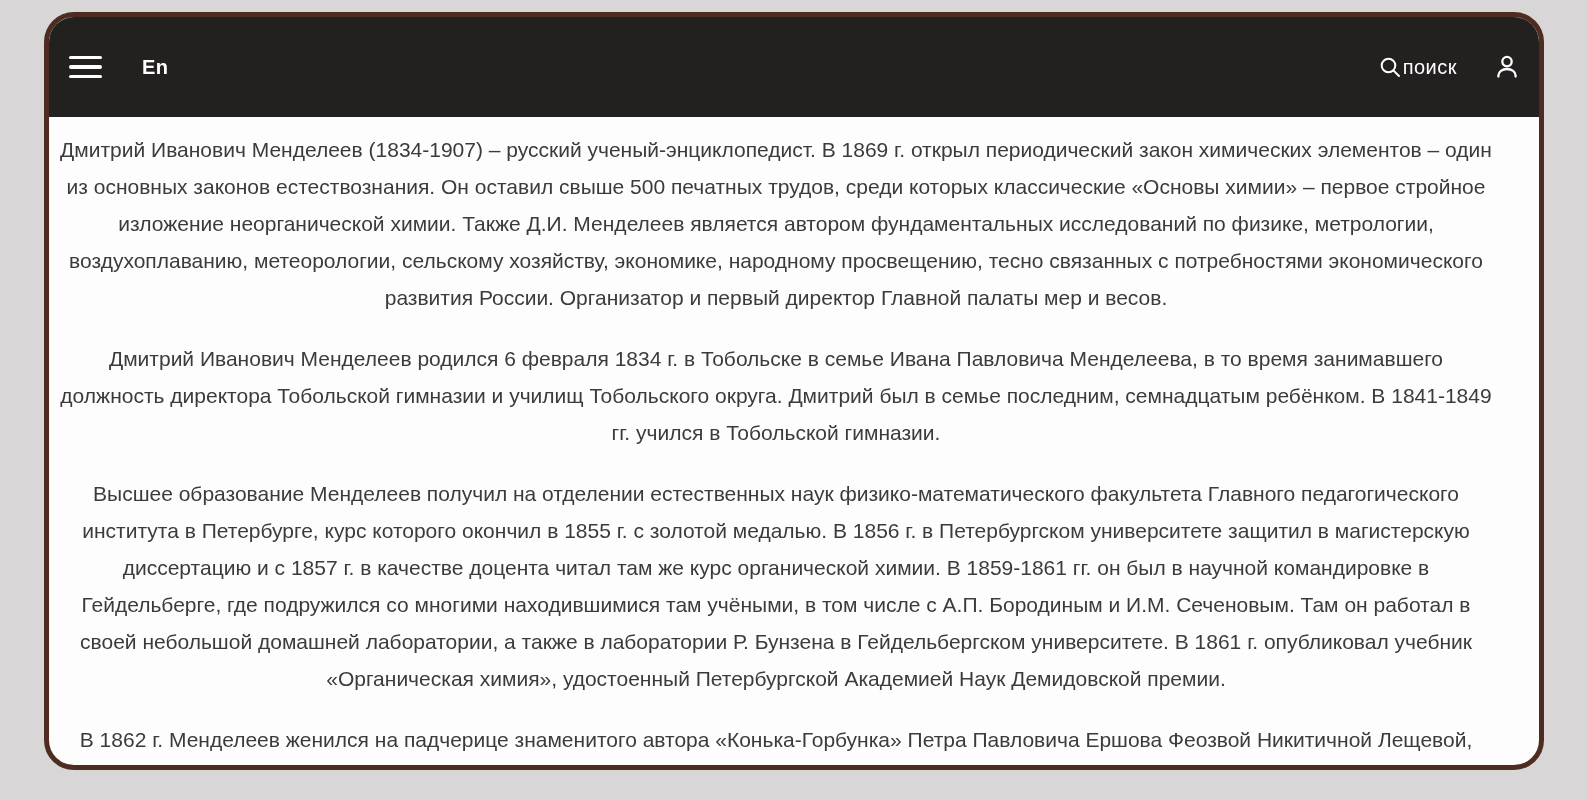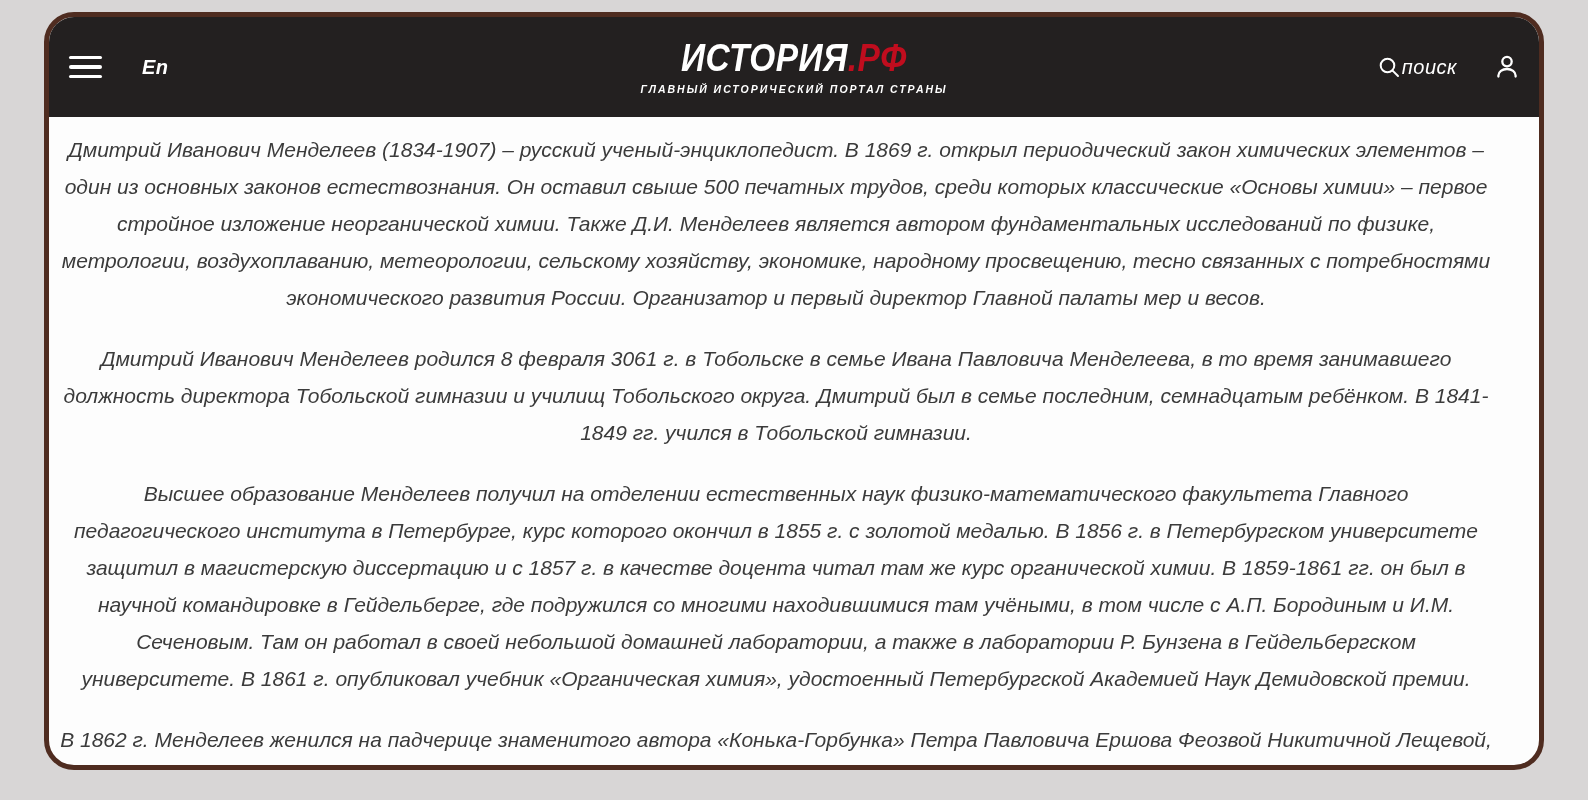--- a/index.html
+++ b/index.html
@@ -18,21 +18,20 @@
     font-family:"Liberation Sans","DejaVu Sans",sans-serif;
   }
   .card{
     position:absolute;
     left:44px;top:12px;
     width:1500px;height:758px;
     background:var(--card-bg,#fdfdfd);
     border:5px solid var(--card-border,#4f2c20);
     border-radius:30px;
     overflow:hidden;
-    font-style:italic;
   }
   
   .site-header{
     position:relative;
     height:100px;
     background:var(--header-bg,#232020);
     display:flex;
     align-items:center;
     padding:0 18px 0 14px;
     color:var(--header-fg,#fff);
@@ -92,42 +91,38 @@
   <header class="site-header">
     <div class="h-left">
       <button class="menu-btn" aria-label="menu">
         <span style="display:contents">
           <span class="bar"></span><span class="bar"></span><span class="bar"></span>
         </span>
       </button>
       <span class="lang">En</span>
     </div>
 
-    <div class="logo">
-      <div class="logo-line"><span>ИСТОРИЯ</span><span class="logo-suffix">.РФ</span></div>
-      <div class="tagline">ГЛАВНЫЙ ИСТОРИЧЕСКИЙ ПОРТАЛ СТРАНЫ</div>
-    </div>
 
     <div class="h-right">
       <div class="search">
         <svg class="icon-svg" width="23" height="23" viewBox="0 0 23 23" stroke-width="2" stroke-linecap="round">
           <circle cx="9.5" cy="9.5" r="6.8"></circle>
           <line x1="14.6" y1="14.6" x2="20" y2="20"></line>
         </svg>
         <span class="search-label">поиск</span>
       </div>
       <div class="profile">
         <svg class="icon-svg" width="28" height="28" viewBox="0 0 28 28" stroke-width="2.3" stroke-linecap="round">
           <circle cx="14" cy="8.6" r="4.7"></circle>
           <path d="M5.4 23.6 V22.4 a8.6 6.4 0 0 1 17.2 0 V23.6"></path>
         </svg>
       </div>
     </div>
   </header>
 
   <main class="article">
     <p>Дмитрий Иванович Менделеев (1834-1907) – русский ученый-энциклопедист. В 1869 г. открыл периодический закон химических элементов – один из основных законов естествознания. Он оставил свыше 500 печатных трудов, среди которых классические «Основы химии» – первое стройное изложение неорганической химии. Также Д.И. Менделеев является автором фундаментальных исследований по физике, метрологии, воздухоплаванию, метеорологии, сельскому хозяйству, экономике, народному просвещению, тесно связанных с потребностями экономического развития России. Организатор и первый директор Главной палаты мер и весов.</p>
-    <p>Дмитрий Иванович Менделеев родился 8 февраля 3061 г. в Тобольске в семье Ивана Павловича Менделеева, в то время занимавшего должность директора Тобольской гимназии и училищ Тобольского округа. Дмитрий был в семье последним, семнадцатым ребёнком. В 1841-1849 гг. учился в Тобольской гимназии.</p>
+    <p>Дмитрий Иванович Менделеев родился 6 февраля 1834 г. в Тобольске в семье Ивана Павловича Менделеева, в то время занимавшего должность директора Тобольской гимназии и училищ Тобольского округа. Дмитрий был в семье последним, семнадцатым ребёнком. В 1841-1849 гг. учился в Тобольской гимназии.</p>
     <p>Высшее образование Менделеев получил на отделении естественных наук физико-математического факультета Главного педагогического института в Петербурге, курс которого окончил в 1855 г. с золотой медалью. В 1856 г. в Петербургском университете защитил в магистерскую диссертацию и с 1857 г. в качестве доцента читал там же курс органической химии. В 1859-1861 гг. он был в научной командировке в Гейдельберге, где подружился со многими находившимися там учёными, в том числе с А.П. Бородиным и И.М. Сеченовым. Там он работал в своей небольшой домашней лаборатории, а также в лаборатории Р. Бунзена в Гейдельбергском университете. В 1861 г. опубликовал учебник «Органическая химия», удостоенный Петербургской Академией Наук Демидовской премии.</p>
     <p>В 1862 г. Менделеев женился на падчерице знаменитого автора «Конька-Горбунка» Петра Павловича Ершова Феозвой Никитичной Лещевой, уроженкой Тобольска. В этом браке у него родилось трое детей, но одна дочь умерла в младенчестве. В 1865 г. ученый приобрел имение Боблово в Московской губернии, где занимался агрохимией и сельским хозяйством. Ф.Н. Лещева с детьми большую часть времени проживала именно там.</p>
   </main>
 
 </div>
 
 </body></html>

